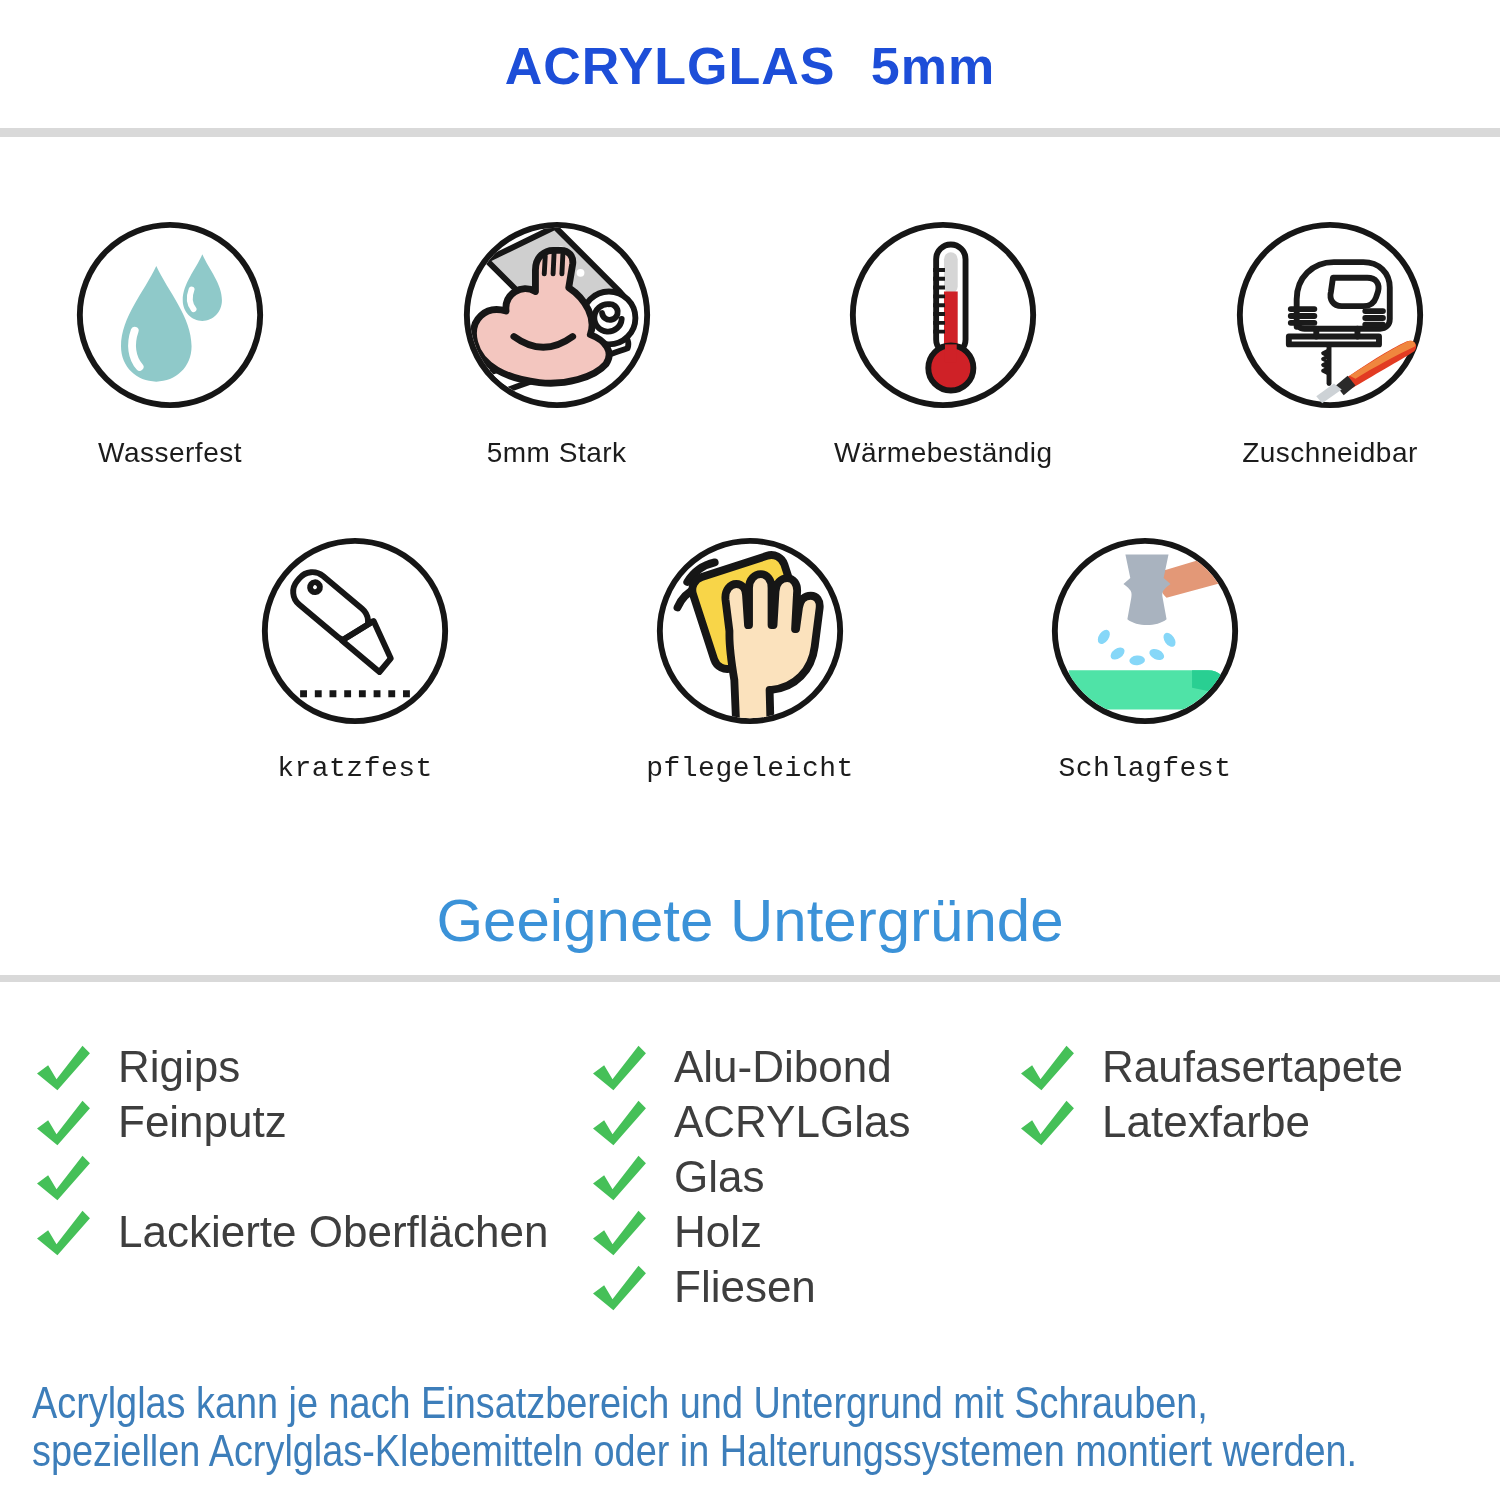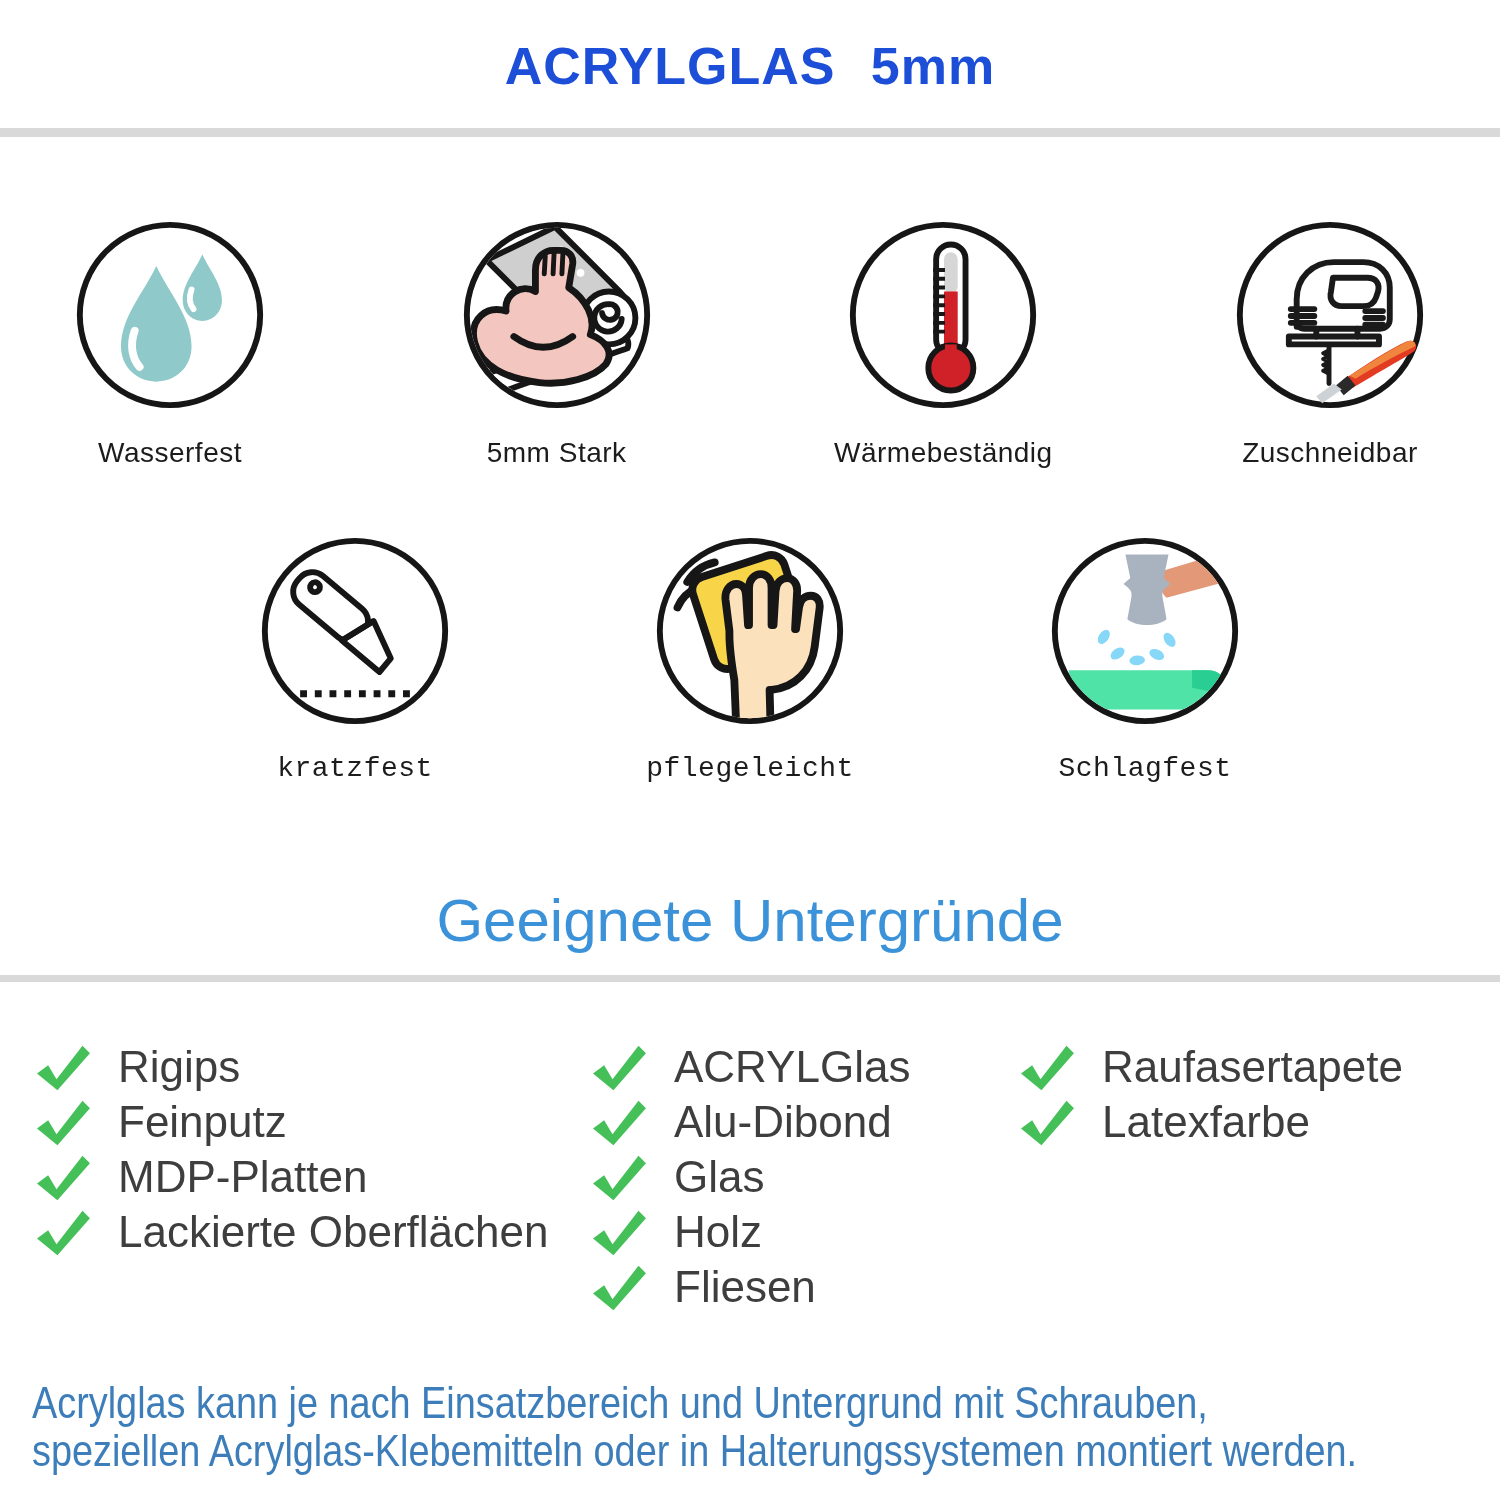--- a/index.html
+++ b/index.html
@@ -193,42 +193,41 @@
       <div class="item">
         <svg class="check" viewBox="0 0 64 56">
             <path d="M4,34 L16,25 L25,40 L53,4 L61,12 L26,52 Z" fill="#45c058"></path>
           </svg>
         <span class="txt">Feinputz</span>
       </div>
       <div class="item">
         <svg class="check" viewBox="0 0 64 56">
             <path d="M4,34 L16,25 L25,40 L53,4 L61,12 L26,52 Z" fill="#45c058"></path>
           </svg>
-        <span class="txt">MDP-Platten</span>
       </div>
       <div class="item">
         <svg class="check" viewBox="0 0 64 56">
             <path d="M4,34 L16,25 L25,40 L53,4 L61,12 L26,52 Z" fill="#45c058"></path>
           </svg>
         <span class="txt">Lackierte Oberflächen</span>
       </div>
     </div>
 
     <div class="col col-2">
       <div class="item">
         <svg class="check" viewBox="0 0 64 56">
             <path d="M4,34 L16,25 L25,40 L53,4 L61,12 L26,52 Z" fill="#45c058"></path>
           </svg>
+        <span class="txt">Alu-Dibond</span>
+      </div>
+      <div class="item">
+        <svg class="check" viewBox="0 0 64 56">
+            <path d="M4,34 L16,25 L25,40 L53,4 L61,12 L26,52 Z" fill="#45c058"></path>
+          </svg>
         <span class="txt">ACRYLGlas</span>
-      </div>
-      <div class="item">
-        <svg class="check" viewBox="0 0 64 56">
-            <path d="M4,34 L16,25 L25,40 L53,4 L61,12 L26,52 Z" fill="#45c058"></path>
-          </svg>
-        <span class="txt">Alu-Dibond</span>
       </div>
       <div class="item">
         <svg class="check" viewBox="0 0 64 56">
             <path d="M4,34 L16,25 L25,40 L53,4 L61,12 L26,52 Z" fill="#45c058"></path>
           </svg>
         <span class="txt">Glas</span>
       </div>
       <div class="item">
         <svg class="check" viewBox="0 0 64 56">
             <path d="M4,34 L16,25 L25,40 L53,4 L61,12 L26,52 Z" fill="#45c058"></path>

